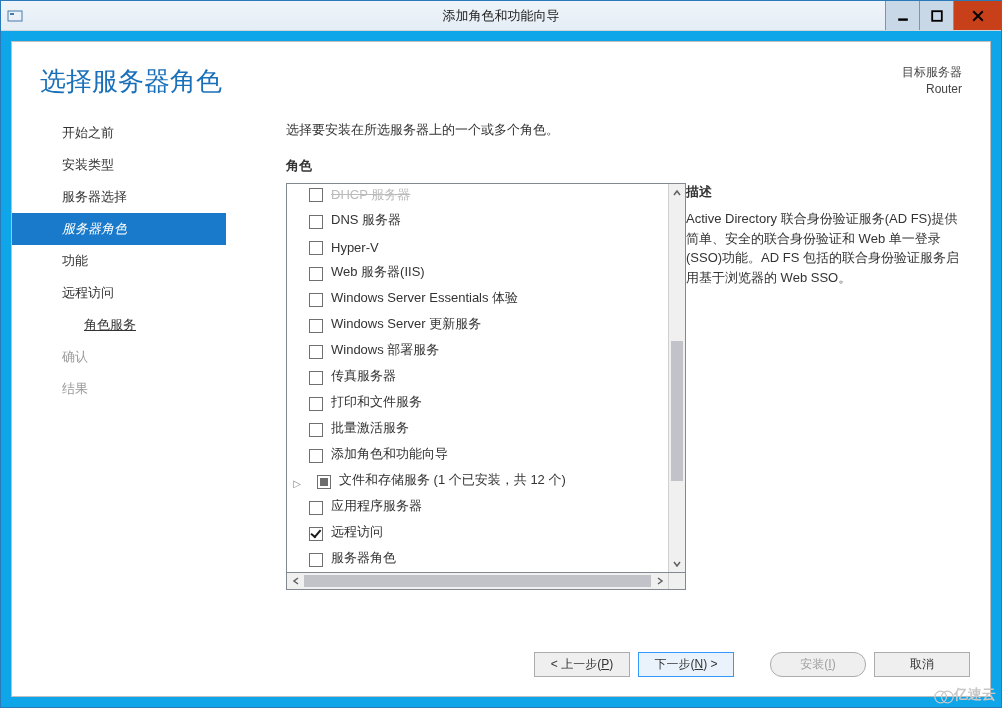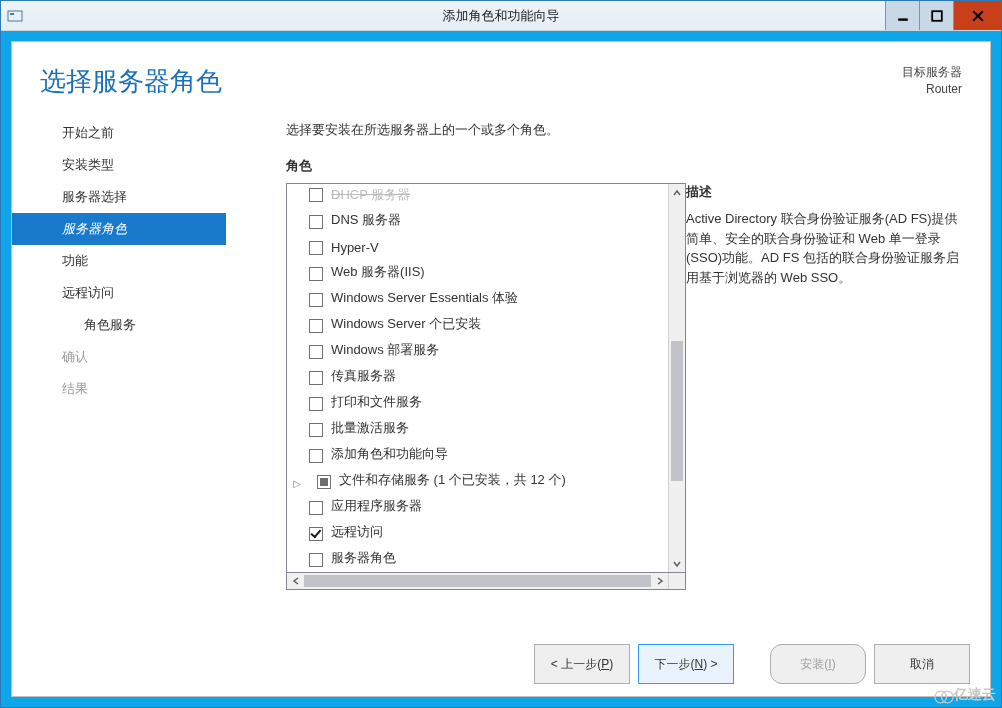--- a/index.html
+++ b/index.html
@@ -100,21 +100,21 @@
     padding: 6px 0 6px 50px;
     font-size: 13px;
     color: #333;
     line-height: 20px;
   }
   .nav-item.active {
     background: #1979ca;
     color: #fff;
     font-style: italic;
   }
-  .nav-item.sub { padding-left: 72px; }
+  .nav-item.sub { padding-left: 72px; text-decoration: underline; }
   .nav-item.disabled { color: #9a9a9a; }
   .content {
     flex: 1;
     padding: 10px 0 0 60px;
     display: flex;
     flex-direction: column;
     min-width: 0;
   }
   .instruction {
     font-size: 13px;
@@ -229,21 +229,21 @@
     height: 56px;
     border-top: 0;
     display: flex;
     align-items: center;
     justify-content: flex-end;
     gap: 8px;
     padding: 0 20px 8px 0;
   }
   .btn {
     min-width: 96px;
-    height: 40px;
+    height: 25px;
     border: 1px solid #acacac;
     background: #efefef;
     font-size: 12px;
     color: #333;
     padding: 0 14px;
     display:inline-flex;align-items:center;justify-content:center;
     cursor:default;
   }
   .btn.primary { border: 1px solid #3399ff; background:#eaf3fb;}
   .btn.disabled { color:#a0a0a0;border-radius:12px; }
@@ -336,21 +336,21 @@
                   <div class="role-row">
                     <span class="cb"></span>
                     <span>Web 服务器(IIS)</span>
                   </div>
                   <div class="role-row">
                     <span class="cb"></span>
                     <span>Windows Server Essentials 体验</span>
                   </div>
                   <div class="role-row">
                     <span class="cb"></span>
-                    <span>Windows Server 个已安装</span>
+                    <span>Windows Server 更新服务</span>
                   </div>
                   <div class="role-row">
                     <span class="cb"></span>
                     <span>Windows 部署服务</span>
                   </div>
                   <div class="role-row">
                     <span class="cb"></span>
                     <span>传真服务器</span>
                   </div>
                   <div class="role-row">

